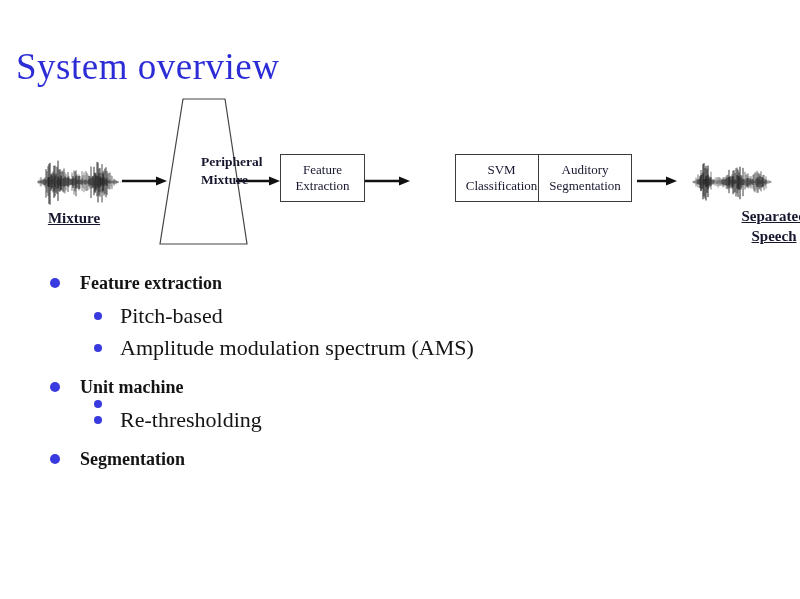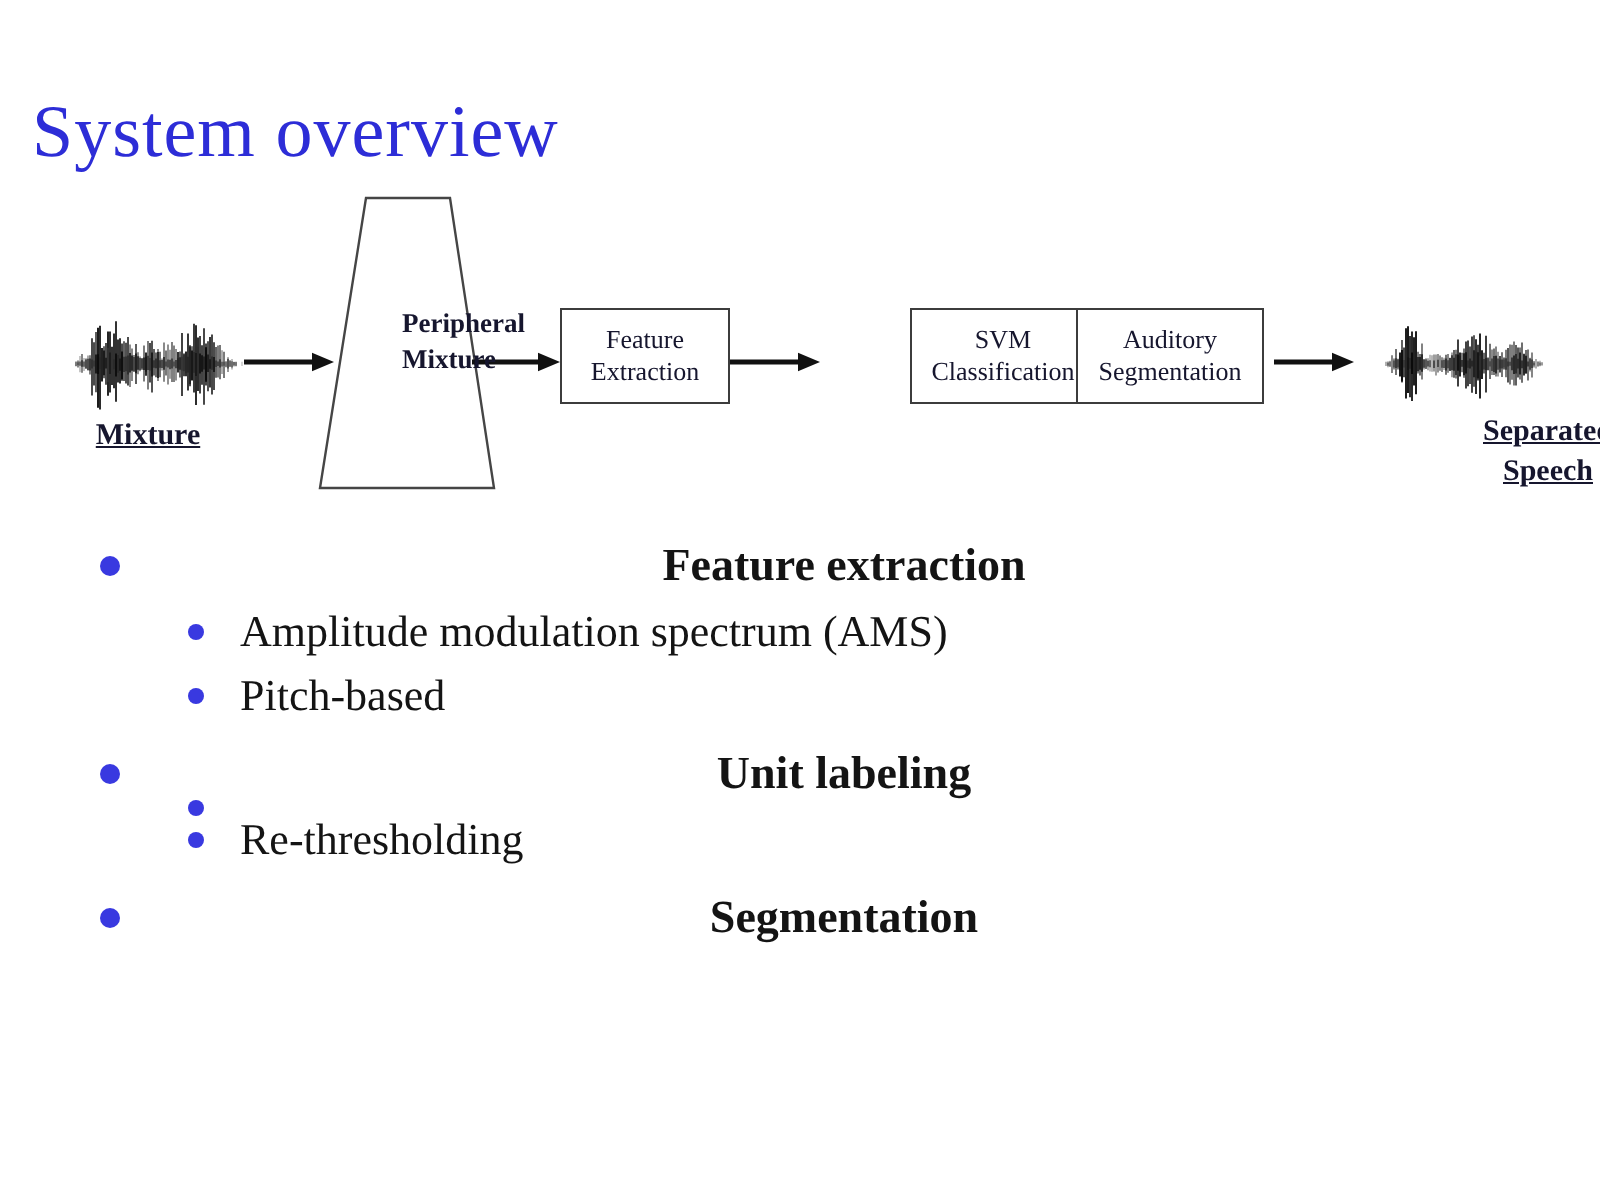--- a/index.html
+++ b/index.html
@@ -36,21 +36,21 @@
   .node-2{left:411px;width:93px;margin-left:44px;}
   .node-3{left:538px;width:94px;}
   .wave-label{
     position:absolute;text-align:center;font-weight:bold;font-size:15px;
     line-height:1.35;color:var(--diagram-text);text-decoration:underline;
   }
   .wave-label-in{left:34px;top:208px;width:80px;}
   .wave-label-out{left:732px;top:206px;width:84px;}
   #bullet-list{position:absolute;left:44px;top:266px;width:720px;color:var(--body-text);}
   .item{position:relative;}
-  .l1{font-size:23px;line-height:34px;font-weight:bold;padding-left:36px;margin-top:6px;text-align:center;}
+  .l1{font-size:18px;line-height:34px;font-weight:bold;padding-left:36px;margin-top:6px;}
   .l1.first{margin-top:0;}
   .l2{font-size:22px;line-height:32px;margin-left:32px;padding-left:44px;}
   .dot{
     position:absolute;top:50%;transform:translateY(-50%);
     border-radius:50%;background:var(--bullet-blue);
   }
   .l1 .dot{left:6px;width:10px;height:10px;}
   .l2 .dot{left:18px;width:8px;height:8px;}
 </style>
 </head>
@@ -418,36 +418,36 @@
     <span>Speech</span>
   </div>
 
   <div id="bullet-list">
     <div class="item l1 first">
       <span class="dot"></span>
       <span>Feature extraction</span>
     </div>
     <div class="item l2">
       <span class="dot"></span>
+      <span>Pitch-based</span>
+    </div>
+    <div class="item l2">
+      <span class="dot"></span>
       <span>Amplitude modulation spectrum (AMS)</span>
     </div>
+    <div class="item l1">
+      <span class="dot"></span>
+      <span>Unit machine</span>
+    </div>
     <div class="item l2">
       <span class="dot"></span>
-      <span>Pitch-based</span>
+    </div>
+    <div class="item l2">
+      <span class="dot"></span>
+      <span>Re-thresholding</span>
     </div>
     <div class="item l1">
       <span class="dot"></span>
-      <span>Unit labeling</span>
-    </div>
-    <div class="item l2">
-      <span class="dot"></span>
-    </div>
-    <div class="item l2">
-      <span class="dot"></span>
-      <span>Re-thresholding</span>
-    </div>
-    <div class="item l1">
-      <span class="dot"></span>
       <span>Segmentation</span>
     </div>
   </div>
 
 </div>
 
 </body></html>

